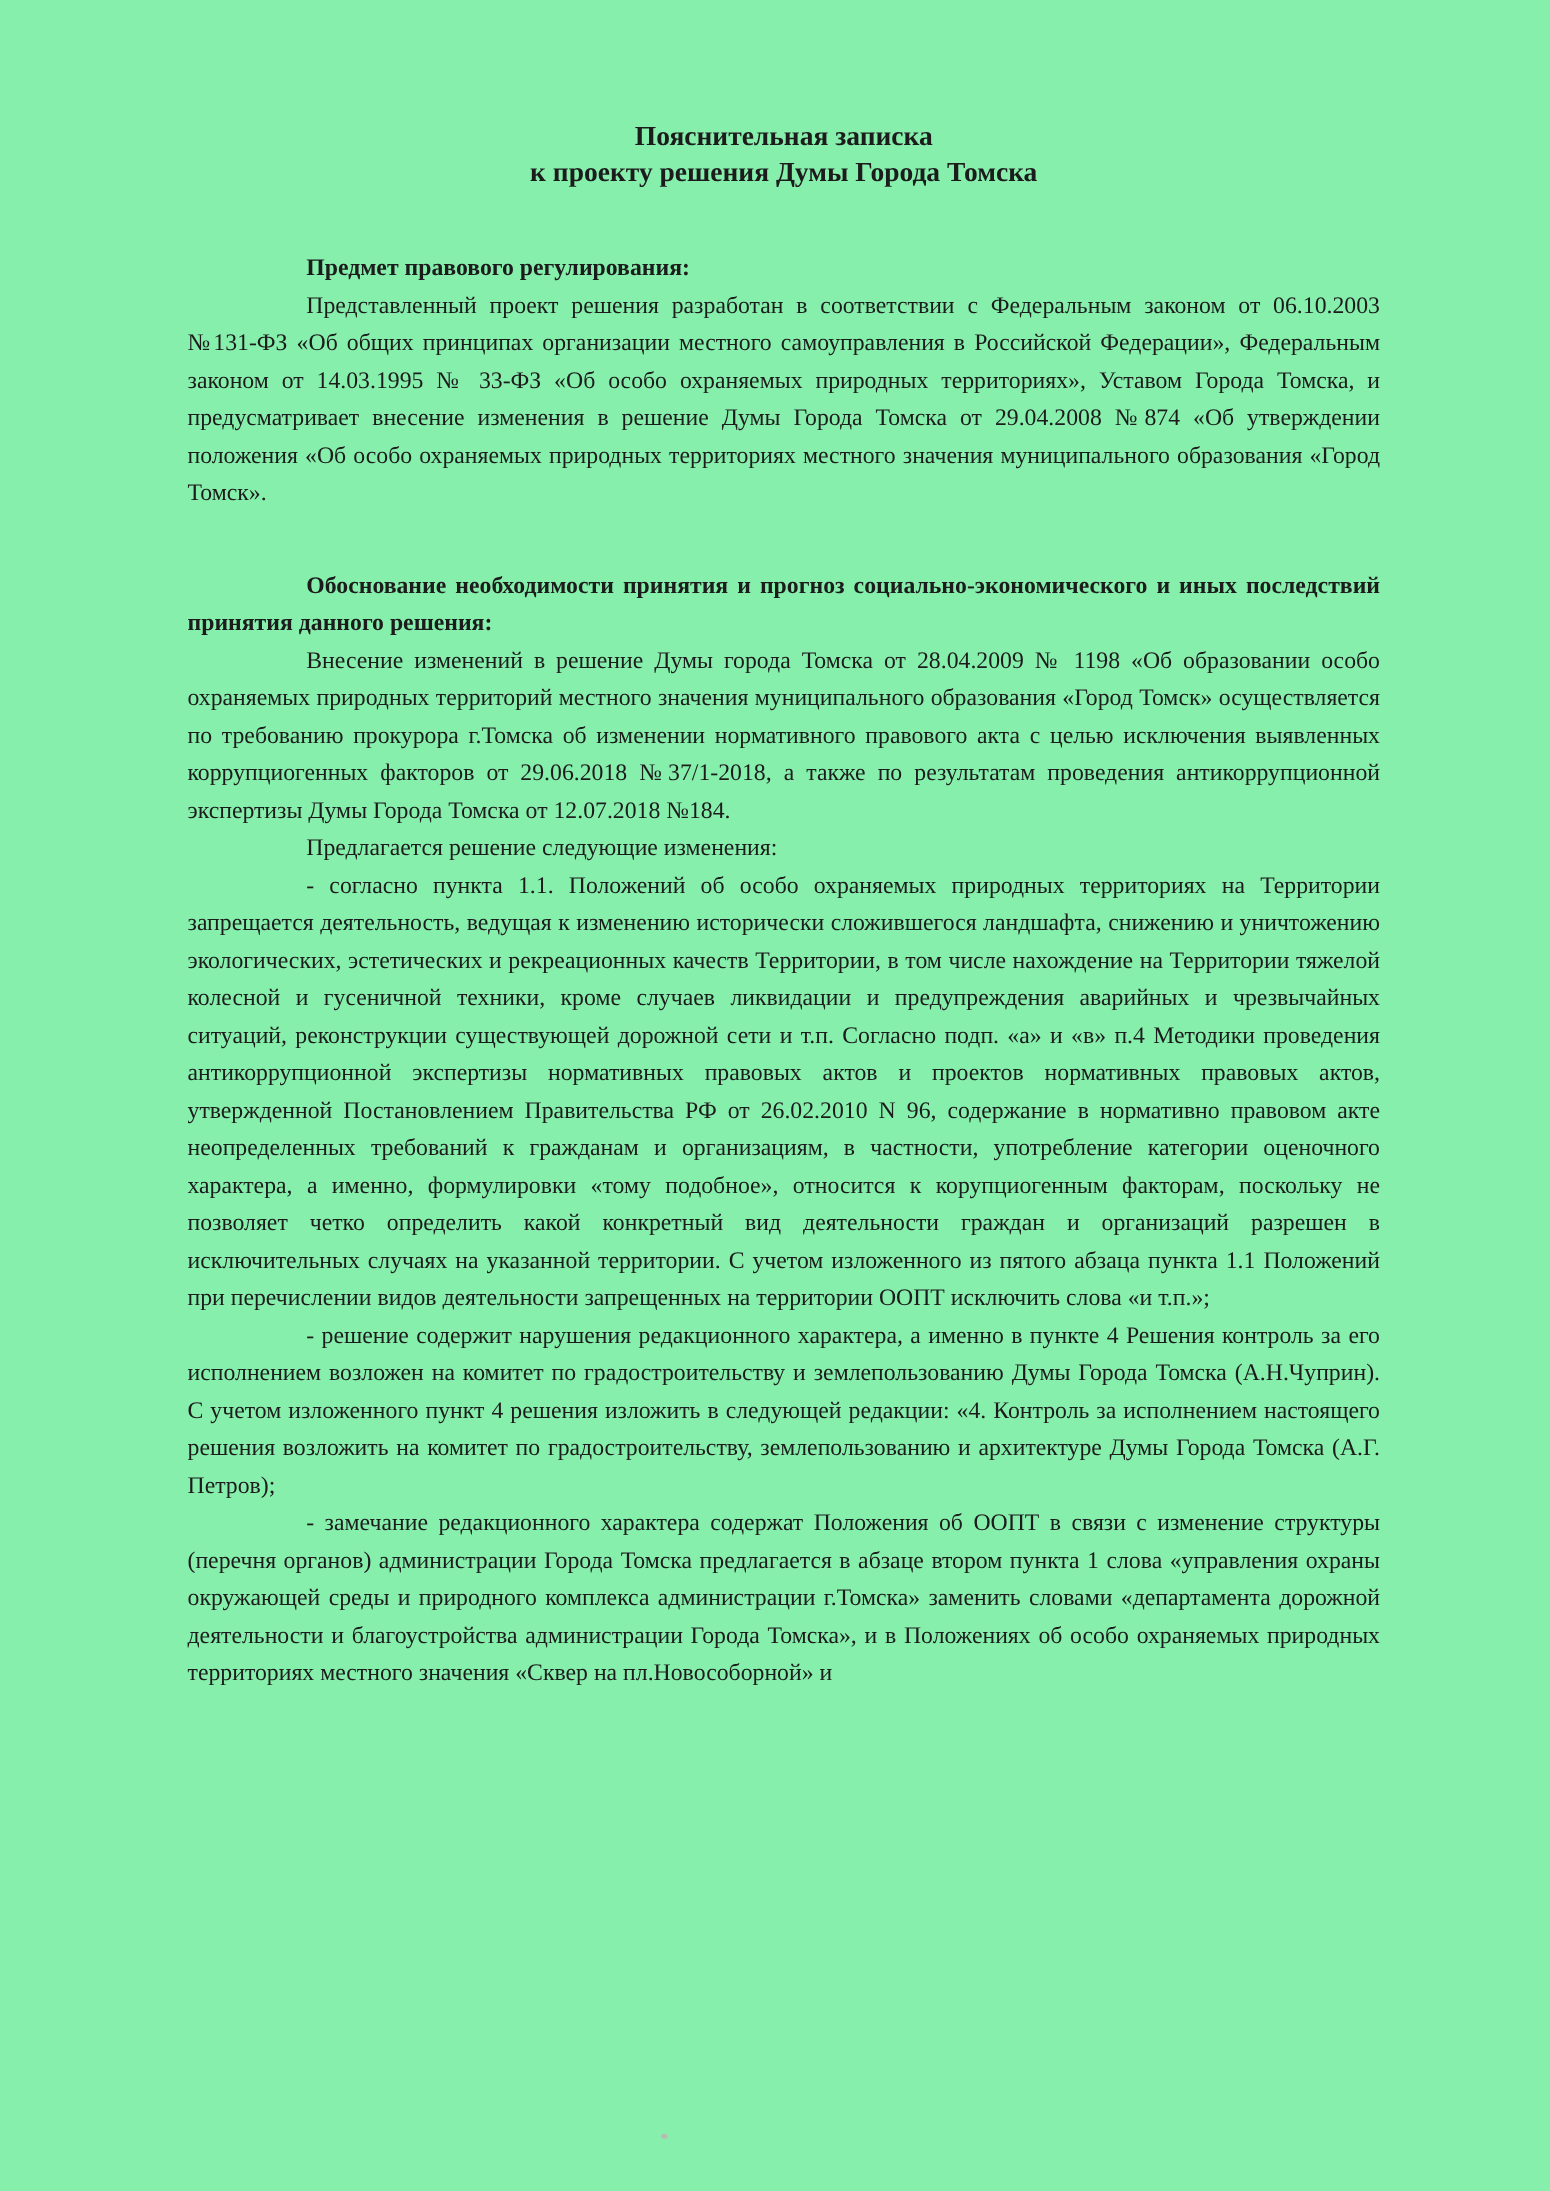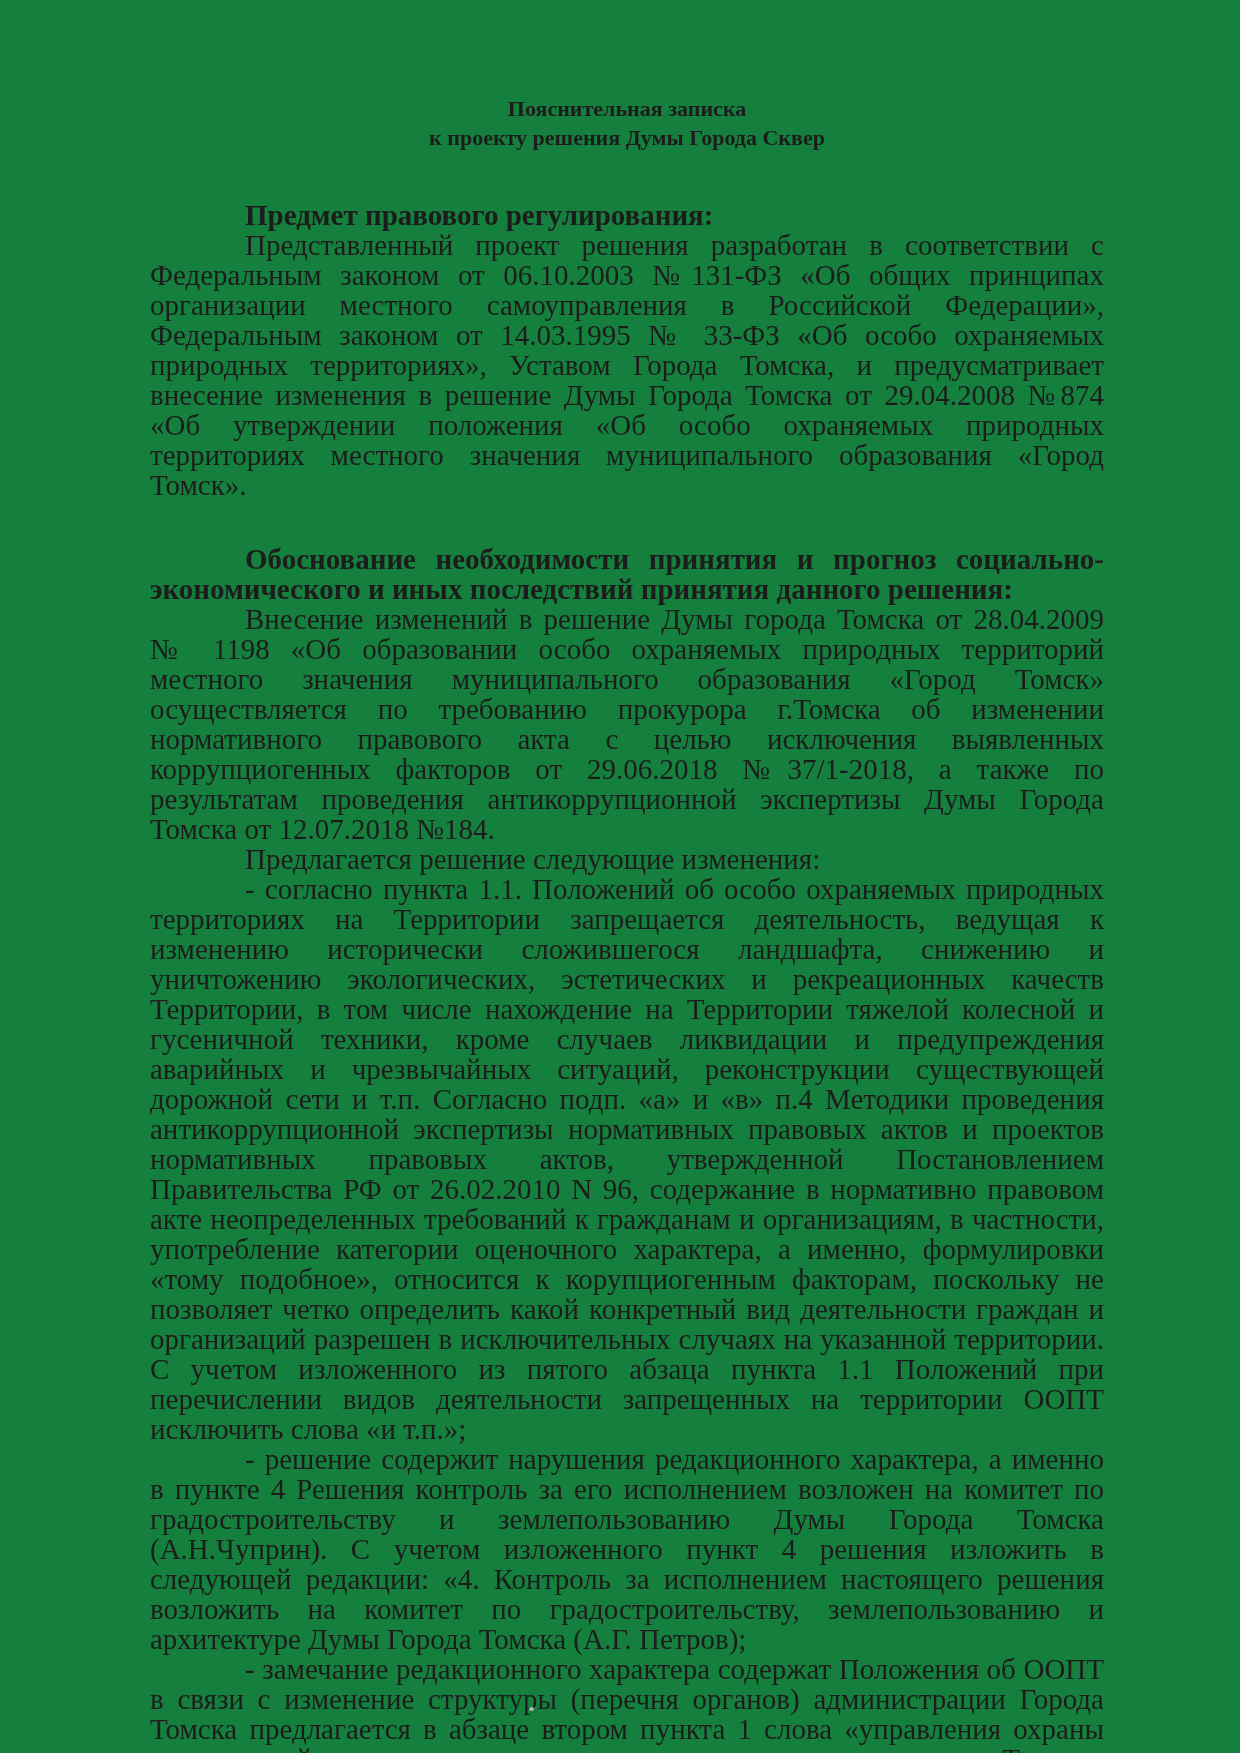--- a/index.html
+++ b/index.html
@@ -5,40 +5,40 @@
   html, body {
     margin: 0;
     padding: 0;
     background: #e8e8e8;
   }
   .page {
     position: relative;
     width: 1240px;
     height: 1753px;
     margin: 0 auto;
-    background: #15803d;
+    background: #86efac;
     color: #1c1c1c;
     font-family: "Liberation Serif", "DejaVu Serif", serif;
     box-sizing: border-box;
     padding: 94px 136px 0 150px;
     overflow: hidden;
   }
   .title-block {
     text-align: center;
     font-weight: bold;
     font-size: 22px;
     line-height: 29px;
     margin-bottom: 48px;
   }
   .title-block .t-line {
     display: block;
   }
   .body-text p {
     margin: 0;
-    font-size: 29px;
+    font-size: 19px;
     line-height: 30px;
     text-align: justify;
     text-indent: 95px;
     text-align-last: left;
   }
   .section + .section {
     margin-top: 44px;
   }
   .section-heading {
     font-weight: bold;
@@ -53,21 +53,21 @@
     background: #b9b9b4;
   }
 </style>
 </head>
 <body>
 
 <div class="page">
 
   <div class="title-block">
     <span class="t-line">Пояснительная записка</span>
-    <span class="t-line">к проекту решения Думы Города Сквер</span>
+    <span class="t-line">к проекту решения Думы Города Томска</span>
   </div>
 
   <div class="body-text">
 
     <div class="section">
       <p class="section-heading">Предмет правового регулирования:</p>
       <p>Представленный проект решения разработан в соответствии с Федеральным законом от 06.10.2003 №131-ФЗ «Об общих принципах организации местного самоуправления в Российской Федерации», Федеральным законом от 14.03.1995 № 33-ФЗ «Об особо охраняемых природных территориях», Уставом Города Томска, и предусматривает внесение изменения в решение Думы Города Томска от 29.04.2008 №874 «Об утверждении положения «Об особо охраняемых природных территориях местного значения муниципального образования «Город Томск».</p>
     </div>
 
     <div class="section">

